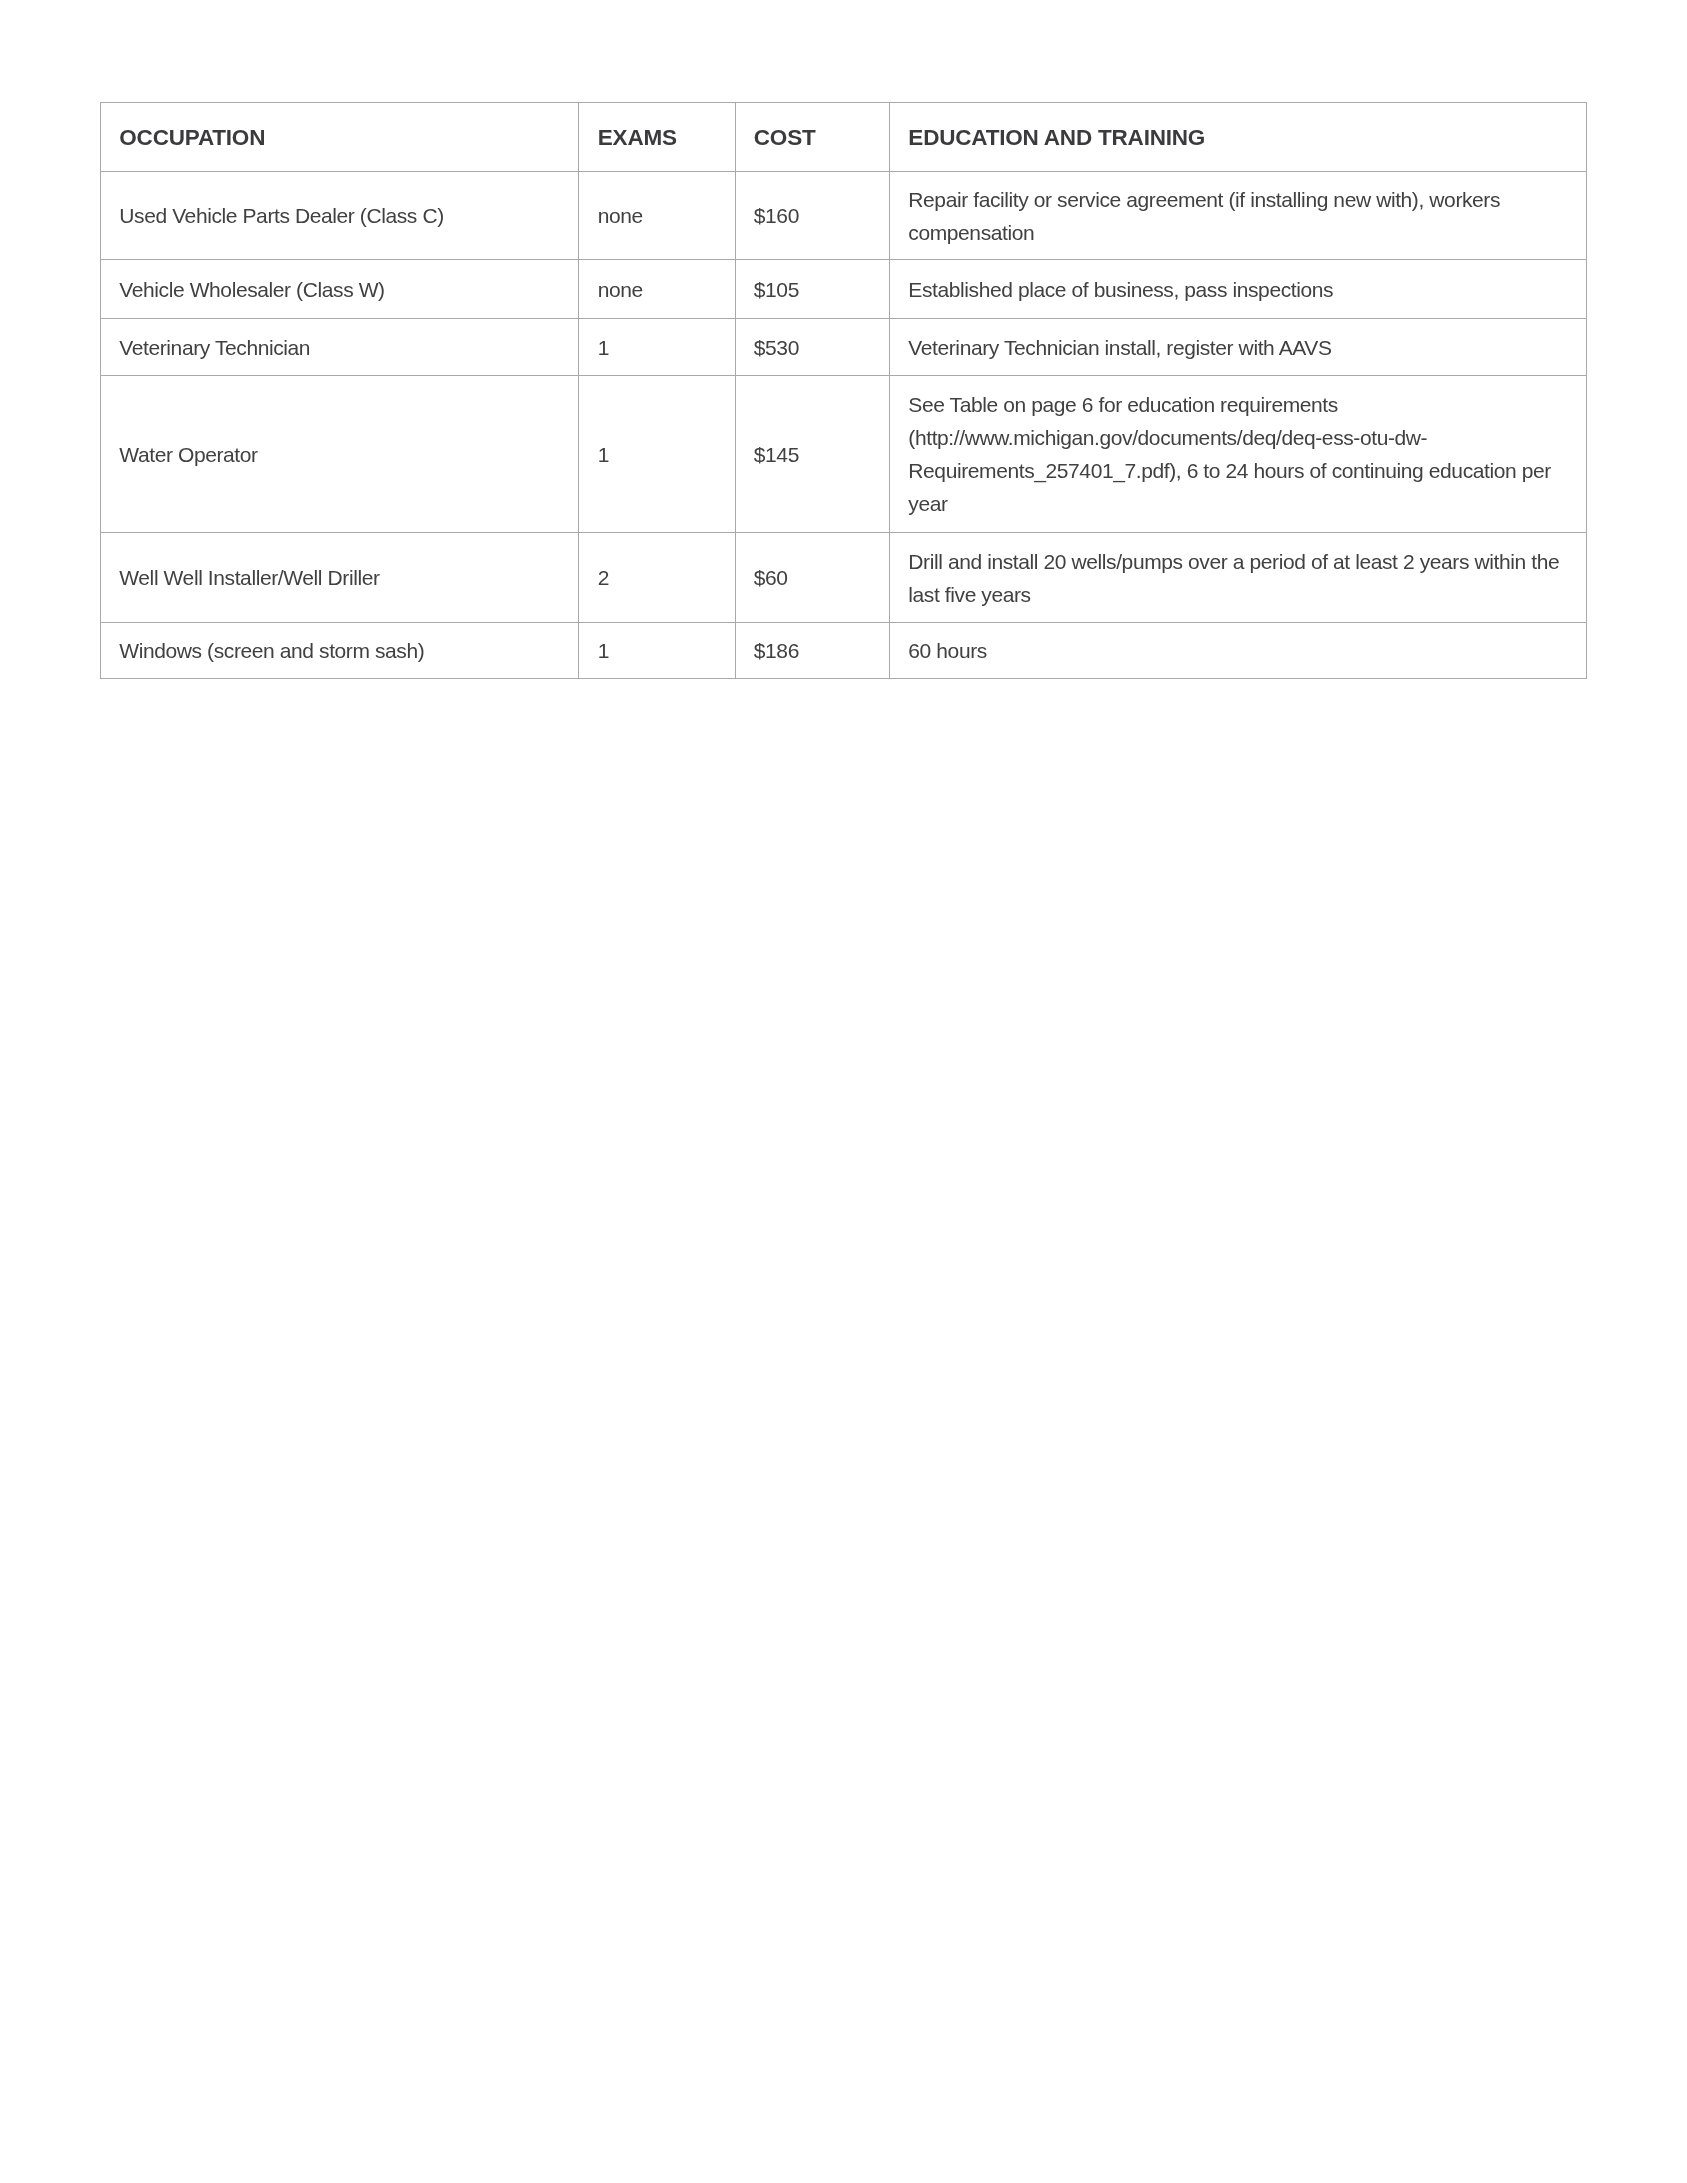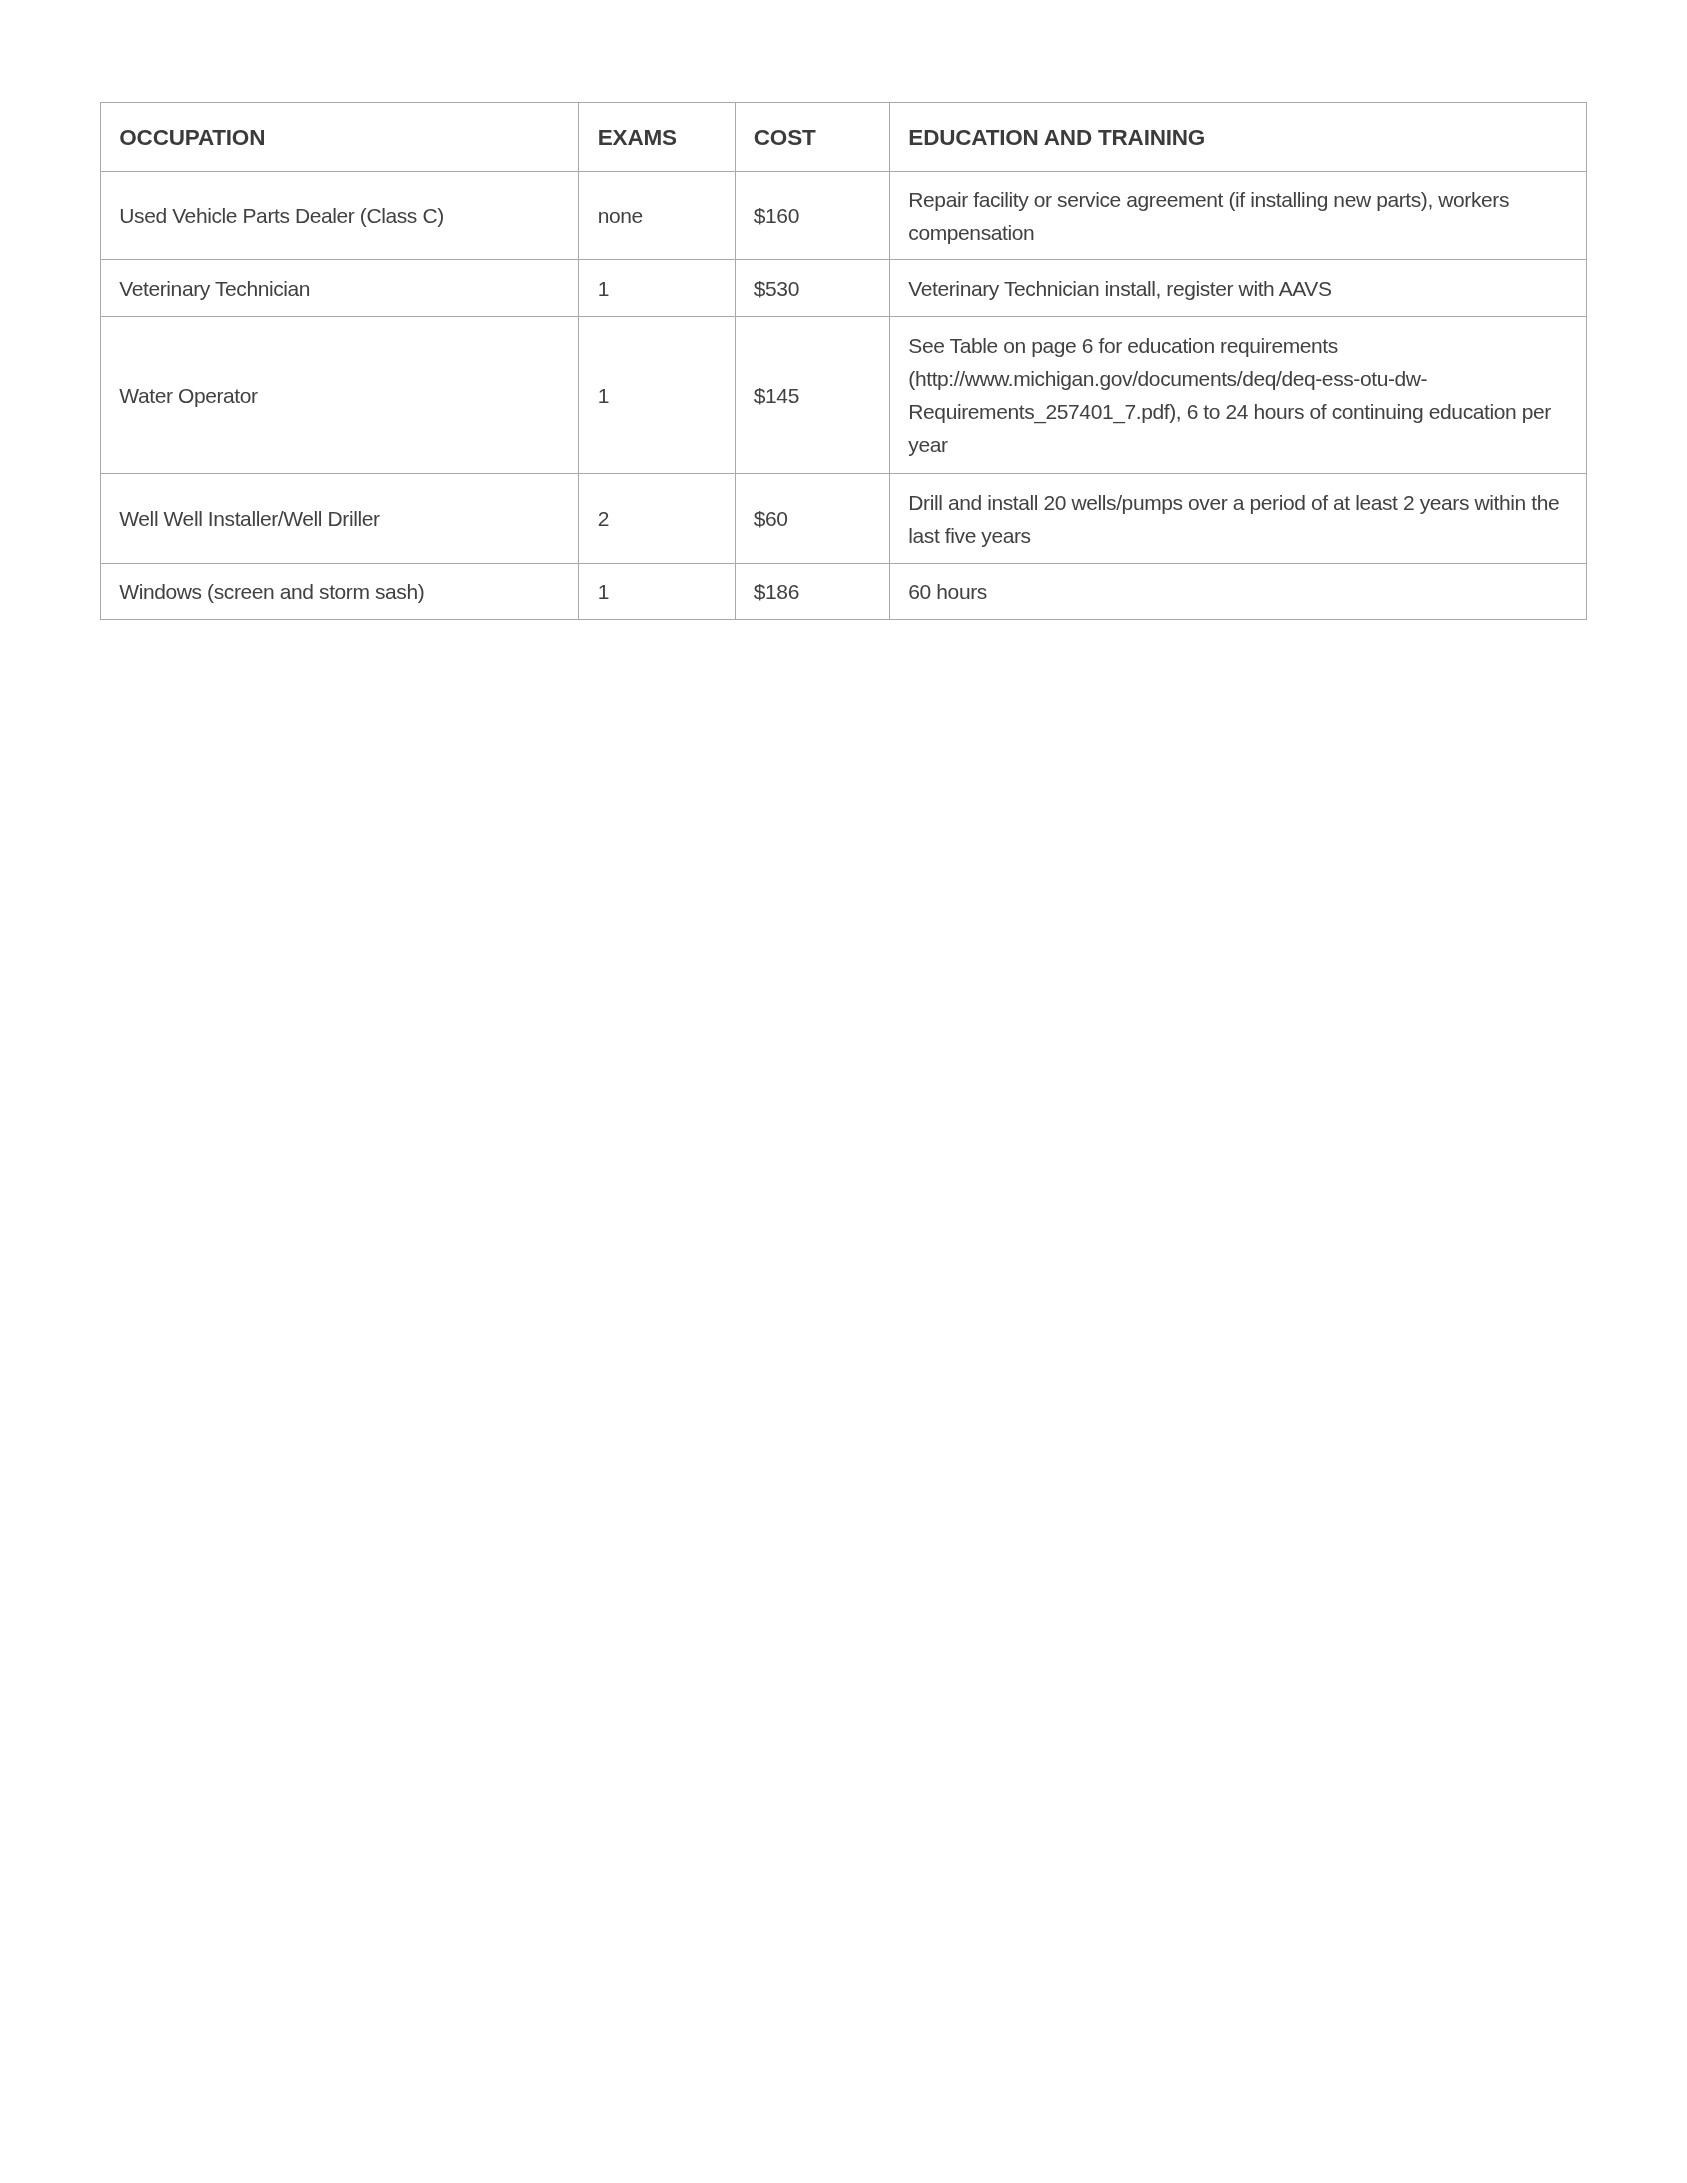--- a/index.html
+++ b/index.html
@@ -73,21 +73,27 @@
         <th>EXAMS</th>
         <th>COST</th>
         <th>EDUCATION AND TRAINING</th>
       </tr>
     </thead>
     <tbody>
       <tr class="r0">
         <td>Used Vehicle Parts Dealer (Class C)</td>
         <td>none</td>
         <td>$160</td>
-        <td>Repair facility or service agreement (if installing new parts), workers compensation</td>
+        <td>Repair facility or service agreement (if installing new with), workers compensation</td>
+      </tr>
+      <tr class="r1">
+        <td>Vehicle Wholesaler (Class W)</td>
+        <td>none</td>
+        <td>$105</td>
+        <td>Established place of business, pass inspections</td>
       </tr>
       <tr class="r3">
         <td>Veterinary Technician</td>
         <td>1</td>
         <td>$530</td>
         <td>Veterinary Technician install, register with AAVS</td>
       </tr>
       <tr class="r4">
         <td>Water Operator</td>
         <td>1</td>

